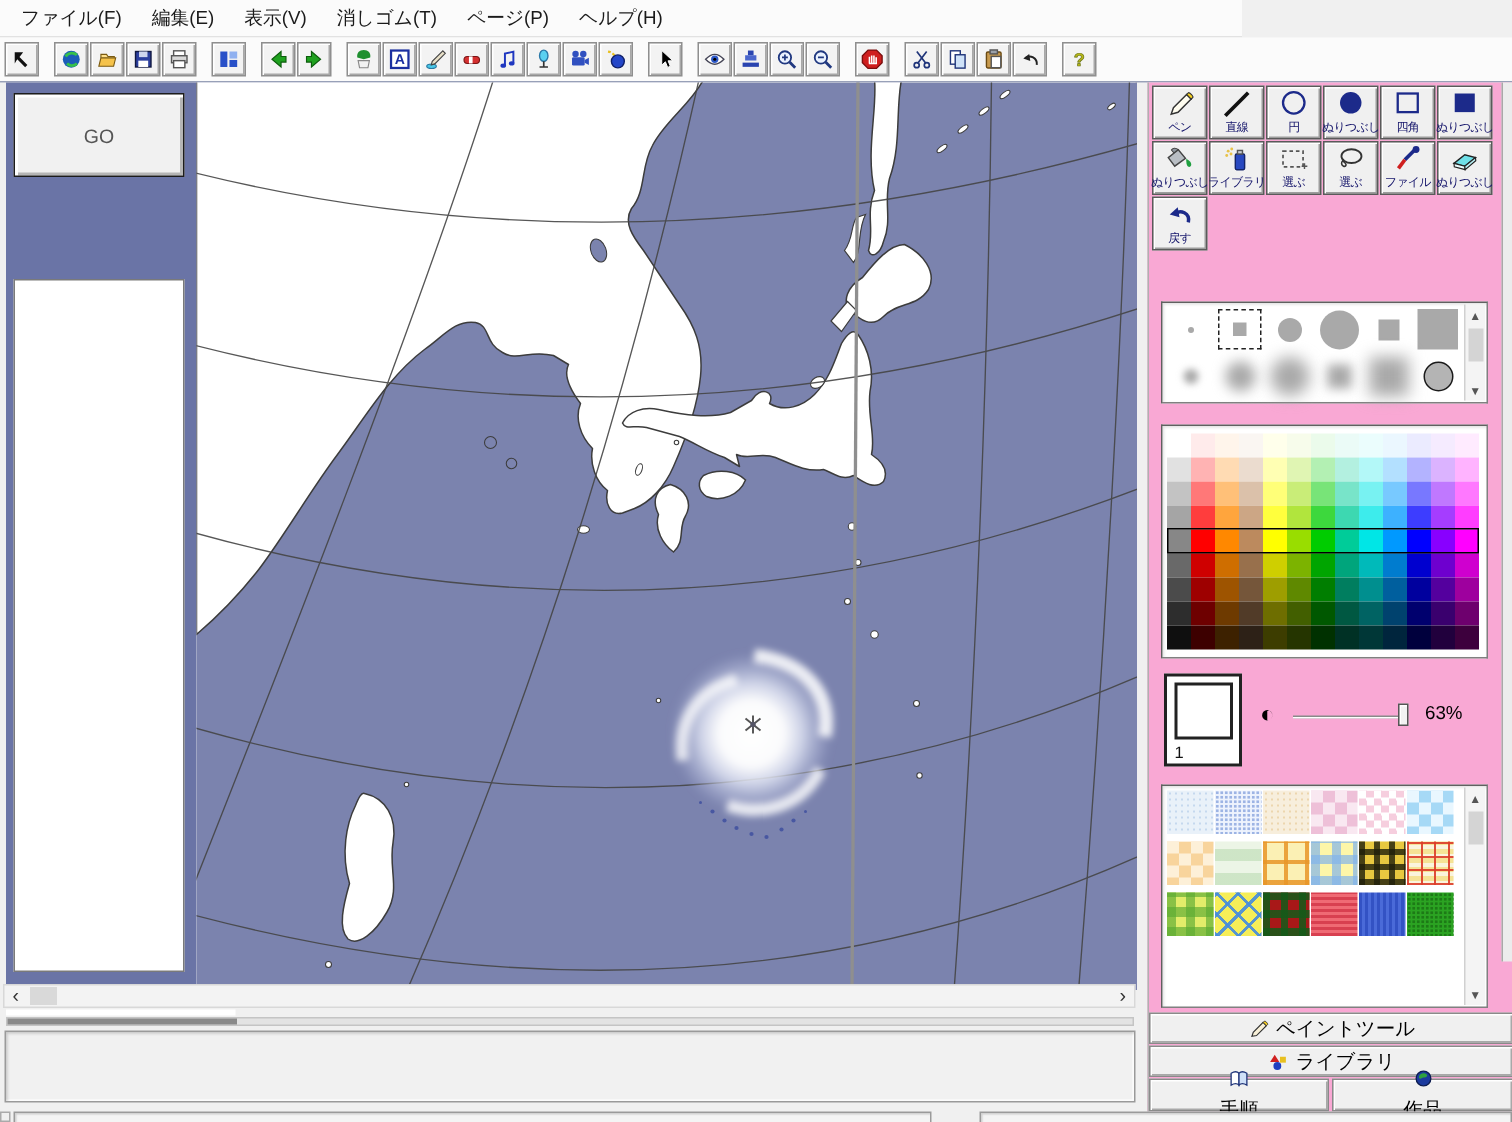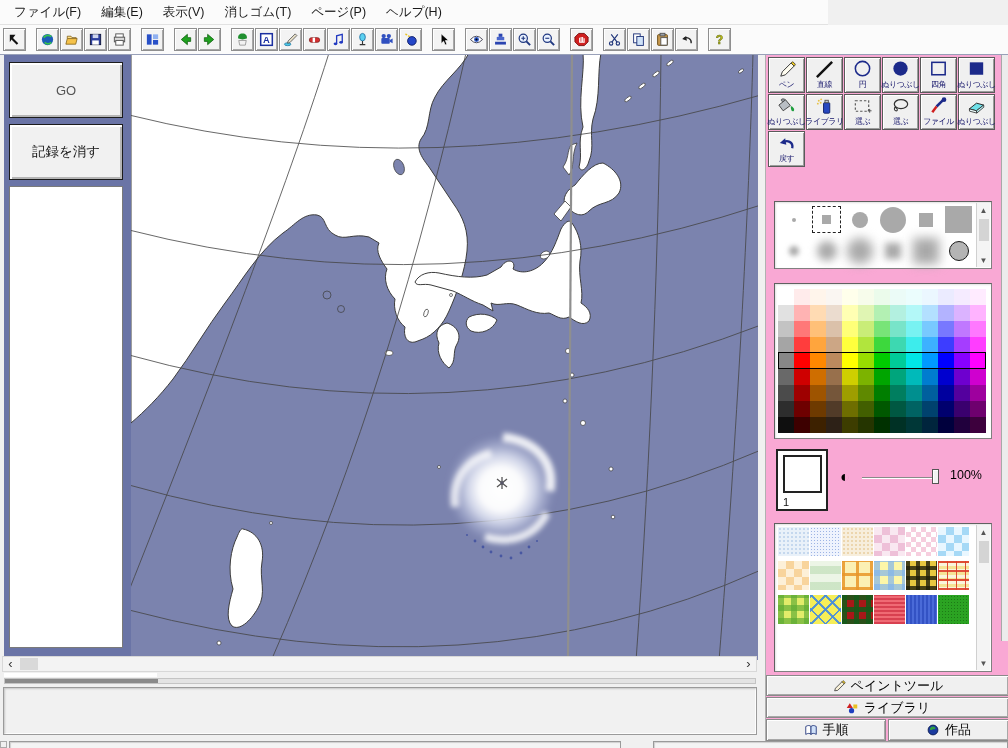--- a/index.html
+++ b/index.html
@@ -79,21 +79,21 @@
   .sl-value{position:absolute;left:184px;top:21px;font-size:12.5px;color:#000;}
 
   .texture-box{left:8px;top:468px;width:218px;height:149px;}
   .tex-rows{position:absolute;left:3px;top:3px;width:198px;display:flex;flex-wrap:wrap;}
   .tex-swatch{width:31px;height:29px;margin:0 1px 5px 0;}
 
   .ftab{position:absolute;left:0;width:243px;height:21px;background:#f0f0f0;border:1px solid #8a8a8a;
     box-shadow:inset 1px 1px 0 #fff, inset -1px -1px 0 #a8a8a8;display:flex;align-items:center;
     justify-content:center;gap:5px;font-size:13px;color:#000;}
   .ftab svg{display:block;}
-  .ftab-half{width:120px;}
+  .ftab-half{width:120px;flex-direction:column;}
 
   
   .hscroll{position:absolute;left:2px;top:656px;width:755px;height:16px;background:#f3f3f3;
     border:1px solid #d8d8d8;display:flex;align-items:center;}
   .hs-btn{width:15px;height:14px;display:flex;align-items:center;justify-content:center;
     font-size:13px;color:#333;line-height:10px;}
   .hs-thumb{width:18px;height:12px;background:#d9d9d9;margin-left:2px;}
   .hs-space{flex:1;}
   .prog-white{position:absolute;left:4px;top:673px;width:153px;height:4px;background:#ffffff;}
   .prog-track{position:absolute;left:4px;top:678px;width:752px;height:6px;background:#e3e3e3;
@@ -371,21 +371,20 @@
         <span>
           <svg viewBox="0 0 16 16" width="15" height="15">
             <text x="8" y="13" text-anchor="middle" font-size="13" font-weight="bold" fill="#b8b818" stroke="#667010" stroke-width=".5">?</text>
           </svg>
         </span>
       </button>
     </div>
 
   <div class="left-panel">
     <button class="lp-btn" style="top:7px;font-size:13px;color:#555;">GO</button>
-    <button class="lp-btn" style="top:69px;font-size:13.5px;color:#1a1a1a;">記録を消す</button>
     <div class="lp-list"></div>
   </div>
 
   <div class="canvas">
     <svg width="627" height="605" viewBox="0 0 627 605">
       <defs>
         <radialGradient id="tyg">
           <stop offset="0%" stop-color="#ffffff"></stop>
           <stop offset="40%" stop-color="#ffffff" stop-opacity=".97"></stop>
           <stop offset="62%" stop-color="#e4e8f6" stop-opacity=".8"></stop>
@@ -814,21 +813,21 @@
     </div>
 
     <div class="slider-sec">
       <div class="preview">
         <div class="preview-inner"></div>
         <div class="preview-num">1</div>
       </div>
       <div class="opacity-glyph">◐</div>
       <div class="sl-track"></div>
       <div class="sl-handle"></div>
-      <div class="sl-value">100%</div>
+      <div class="sl-value">63%</div>
     </div>
 
     <div class="box texture-box">
       <div class="tex-rows">
 
           <div class="tex-swatch" style="background: radial-gradient(rgb(197, 216, 238) 1px, rgba(0, 0, 0, 0) 1px) 0px 0px / 4px 4px, rgb(233, 241, 249);"></div>
 
           <div class="tex-swatch" style="background: radial-gradient(rgb(157, 180, 228) 1px, rgba(0, 0, 0, 0) 1px) 0px 0px / 3px 3px, rgb(238, 243, 253);"></div>
 
           <div class="tex-swatch" style="background: radial-gradient(rgb(236, 214, 174) 1px, rgba(0, 0, 0, 0) 1px) 0px 0px / 4px 4px, rgb(247, 238, 220);"></div>

